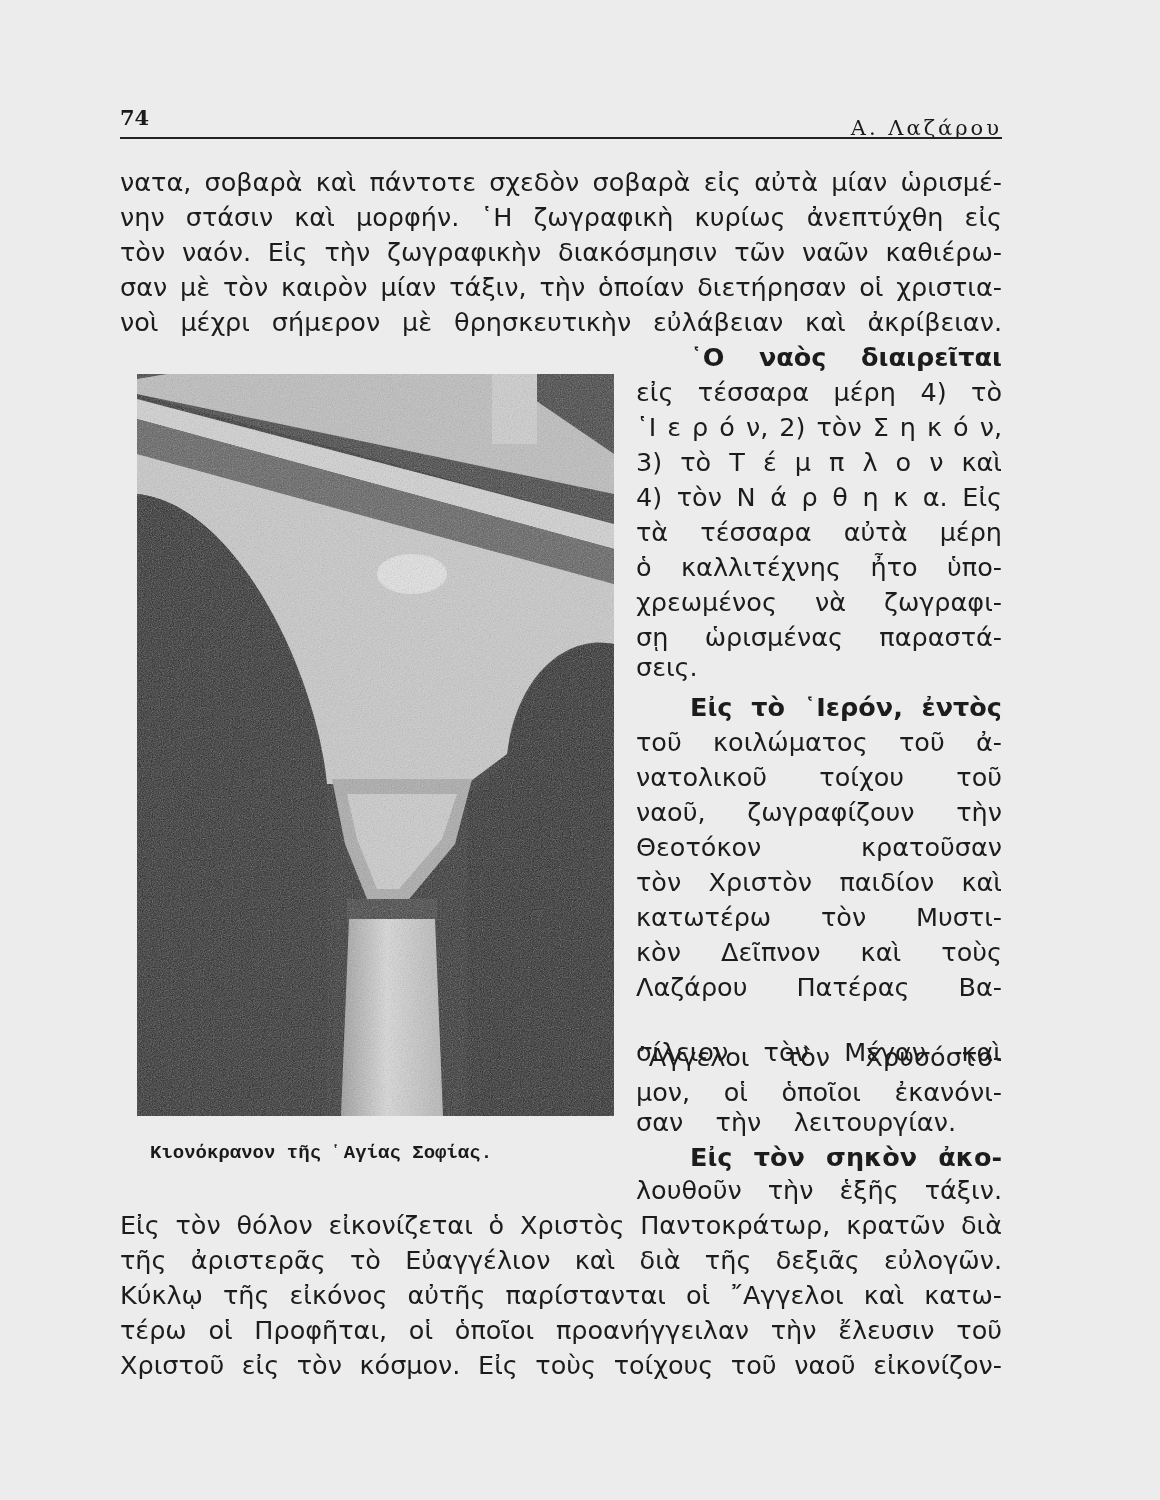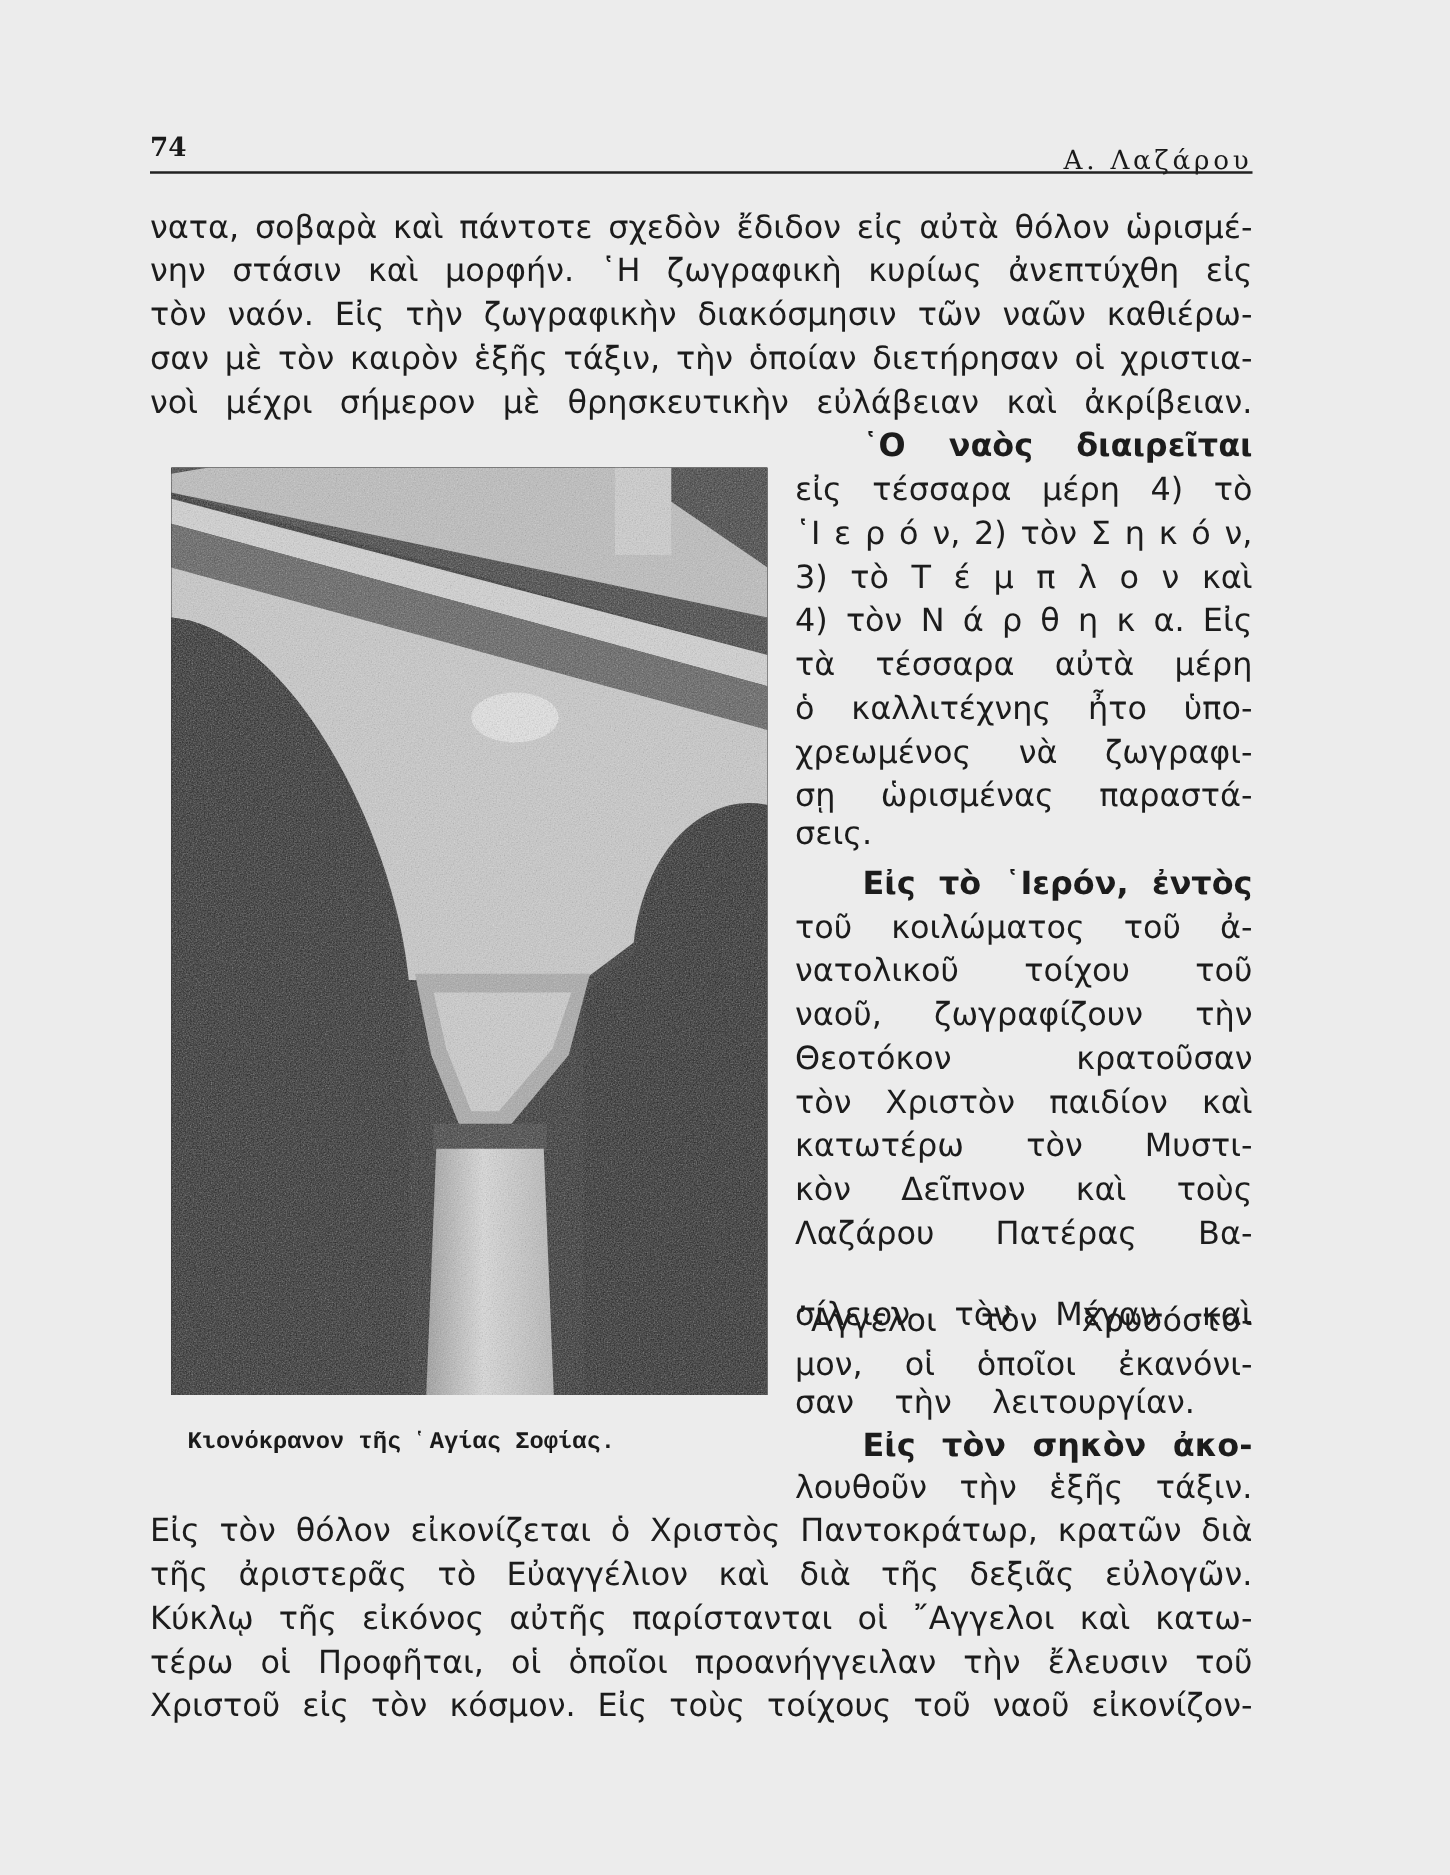--- a/index.html
+++ b/index.html
@@ -45,24 +45,24 @@
     font-family: Liberation Mono, monospace; font-weight: bold; font-size: 19px;
   }
 </style>
 </head>
 <body>
 
 <div class="page-number">74</div>
 <div class="running-head">Α. Λαζάρου</div>
 <div class="head-rule"></div>
 
-<div class="line full" style="top:170px">νατα, σοβαρὰ καὶ πάντοτε σχεδὸν ἔδιδον εἰς αὐτὰ θόλον ὡρισμέ-</div>
+<div class="line full" style="top:170px">νατα, σοβαρὰ καὶ πάντοτε σχεδὸν σοβαρὰ εἰς αὐτὰ μίαν ὡρισμέ-</div>
 <div class="line full" style="top:205px">νην στάσιν καὶ μορφήν. ῾Η ζωγραφικὴ κυρίως ἀνεπτύχθη εἰς</div>
 <div class="line full" style="top:240px">τὸν ναόν. Εἰς τὴν ζωγραφικὴν διακόσμησιν τῶν ναῶν καθιέρω-</div>
-<div class="line full" style="top:275px">σαν μὲ τὸν καιρὸν ἑξῆς τάξιν, τὴν ὁποίαν διετήρησαν οἱ χριστια-</div>
+<div class="line full" style="top:275px">σαν μὲ τὸν καιρὸν μίαν τάξιν, τὴν ὁποίαν διετήρησαν οἱ χριστια-</div>
 <div class="line full" style="top:310px">νοὶ μέχρι σήμερον μὲ θρησκευτικὴν εὐλάβειαν καὶ ἀκρίβειαν.</div>
 
 <div class="photo">
   <svg width="477" height="742" viewBox="0 0 477 742">
     <defs>
       <filter id="grain">
         <feTurbulence type="fractalNoise" baseFrequency="0.9" numOctaves="2" result="n"></feTurbulence>
         <feColorMatrix type="saturate" values="0"></feColorMatrix>
         <feComponentTransfer>
             <feFuncA type="table" tableValues="0 0.55"></feFuncA>

